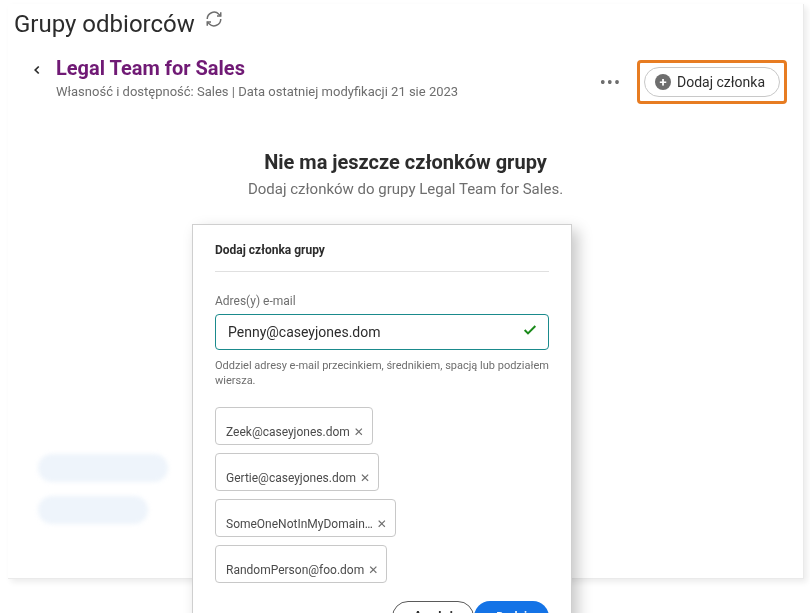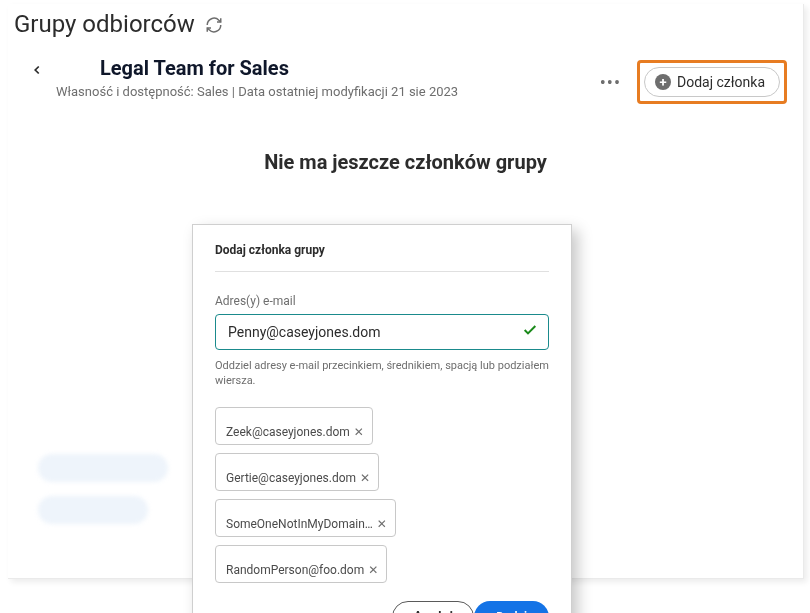--- a/index.html
+++ b/index.html
@@ -1,24 +1,24 @@
 <!DOCTYPE html>
 <html><head>
 <meta charset="utf-8">
 <style>
   * { box-sizing: border-box; margin: 0; padding: 0; font-family: -apple-system, BlinkMacSystemFont, "Segoe UI", Roboto, Arial, sans-serif; }
   body { width: 810px; height: 613px; background: #fff; color: #2c2c2c; position: relative; overflow: hidden; }
   .page { width: 796px; margin: 4px 0 0 8px; position: relative; border-right: 1px solid #eaeaea; border-bottom: 1px solid #eaeaea; height: 575px; box-shadow: 3px 3px 6px rgba(0,0,0,0.08); }
-  .page-title { display: flex; align-items: flex-end; gap: 10px; padding: 6px 7px 18px 6px; }
+  .page-title { display: flex; align-items: flex-start; gap: 10px; padding: 6px 7px 18px 6px; }
   .page-title h1 { font-size: 24px; font-weight: 400; color: #2c2c2c; }
   .refresh-icon { color: #6e6e6e; }
   .header-row { display: flex; align-items: flex-start; padding: 0 16px 0 22px; }
   .back-chevron { font-size: 20px; padding: 4px 12px 0 0; color: #2c2c2c; line-height: 1; }
   .group-header { flex: 1; }
-  .group-header h2 { font-size: 20px; font-weight: 700; color: #0f172a; margin-bottom: 4px; margin-left: 44px; }
+  .group-header h2 { font-size: 20px; font-weight: 700; color: #701a75; margin-bottom: 4px; }
   .group-meta { font-size: 13px; color: #6e6e6e; }
   .header-actions { display: flex; align-items: center; gap: 12px; padding-top: 4px; }
   .more-icon { color: #6e6e6e; font-size: 18px; letter-spacing: 1px; padding: 0 4px; }
   .add-member-wrap { border: 3px solid #e77c22; border-radius: 4px; padding: 4px; }
   .add-member-btn { border: 1px solid #c8c8c8; border-radius: 16px; background: #fff; padding: 6px 14px 6px 10px; font-size: 14px; display: inline-flex; align-items: center; gap: 6px; color: #2c2c2c; }
   .plus-circle { width: 16px; height: 16px; border-radius: 50%; background: #6e6e6e; color: #fff; display: inline-flex; align-items: center; justify-content: center; font-size: 13px; font-weight: 700; line-height: 1; }
   .empty-state { text-align: center; margin-top: 46px; }
   .empty-state h3 { font-size: 20px; font-weight: 700; color: #2c2c2c; margin-bottom: 6px; text-align: center; }
   .empty-state p { font-size: 15px; color: #6e6e6e; }
   .blur-blob { position: absolute; border-radius: 18px; filter: blur(2px); background: #eef4fb; }
@@ -77,20 +77,21 @@
         <button class="add-member-btn">
           <span class="plus-circle">+</span>
           <span>Dodaj członka</span>
         </button>
       </span>
     </div>
   </div>
 
   <div class="empty-state">
     <h3>Nie ma jeszcze członków grupy</h3>
+    <p>Dodaj członków do grupy Legal Team for Sales.</p>
   </div>
 
   <div class="blur-blob blob1"></div>
   <div class="blur-blob blob2"></div>
 </div>
 
 <div class="modal">
   <h4>Dodaj członka grupy</h4>
   <label>Adres(y) e-mail</label>
   <div class="input-wrap">

